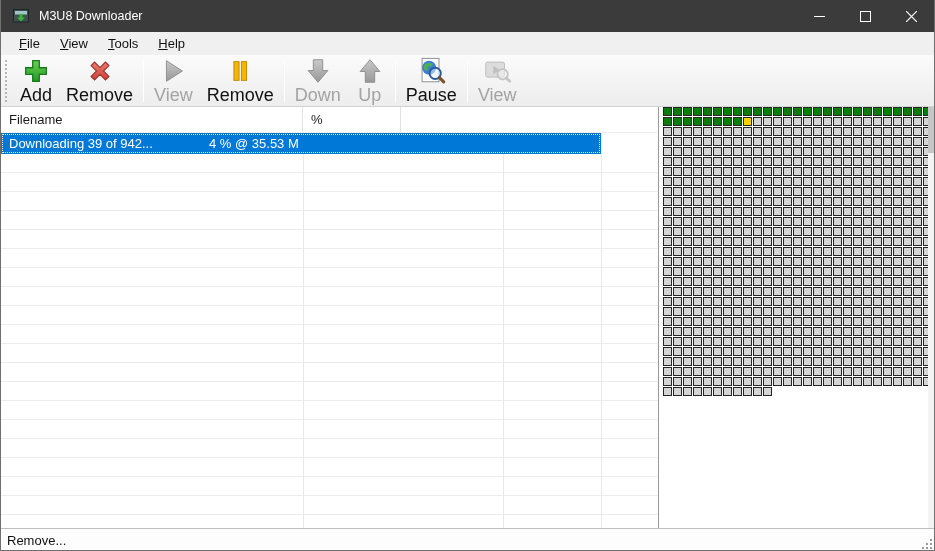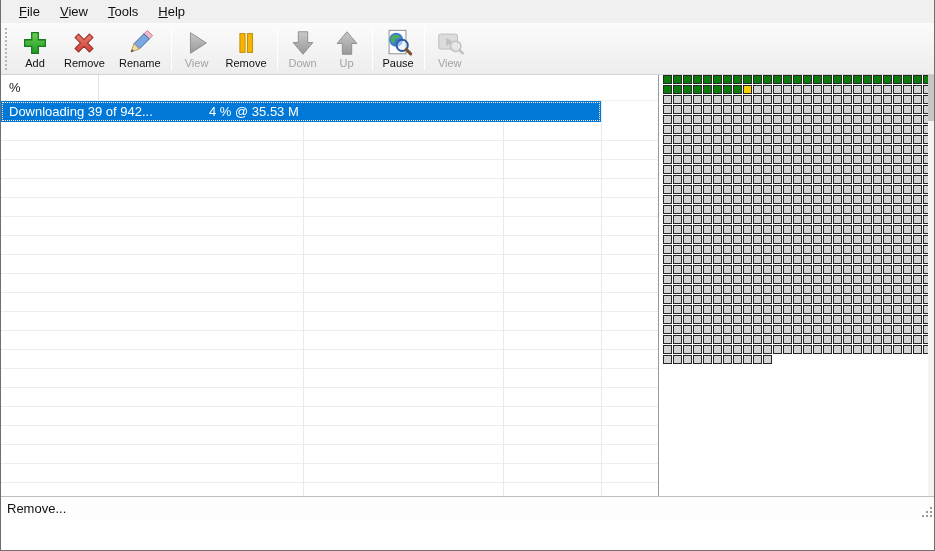--- a/index.html
+++ b/index.html
@@ -19,21 +19,21 @@
   .menubar { height:23px; background:#f0f0f0; display:flex; align-items:center; padding-left:8px; }
   .menu-item { font-size:13px; color:#111; padding:2px 10px; }
   .menu-key { text-decoration:underline; }
 
   
   .toolbar { height:52px; background:linear-gradient(#fbfbfb,#ededed);
              border-bottom:1px solid #d2d2d2; display:flex; align-items:center; }
   .tb-grip { width:4px; height:42px; border-left:2px dotted #b4b4b4; margin:0 4px 0 4px; }
   .tb-btn { display:flex; flex-direction:column; align-items:center; padding:1px 7px; }
   .tb-btn .ic { width:30px; height:30px; display:block; }
-  .tb-btn .lbl { font-size:11px; color:#111; margin-top:-1px; white-space:nowrap; }
+  .tb-btn .lbl { font-size:18px; color:#111; margin-top:-1px; white-space:nowrap; }
   .tb-btn.disabled .lbl { color:#a3a3a3; }
   .tb-sep { width:1px; height:42px; background:#cfcfcf; border-right:1px solid #fff; margin:0 3px; }
 
   
   .content { display:flex; height:421px; background:#fff; }
 
   .listview { position:relative; width:658px; height:100%; background:#fff;
               border-right:1px solid #9a9a9a; overflow:hidden; }
   .lv-header { display:flex; height:26px; background:#fff; border-bottom:1px solid #f0f0f0; }
   .lv-hcell { font-size:13px; color:#1a1a1a; padding:5px 0 0 8px; border-right:1px solid #e2e2e2; overflow:hidden; white-space:nowrap; }
@@ -57,20 +57,43 @@
                display:flex; align-items:center; padding-left:6px; }
   .statusbar .txt { font-size:13px; color:#111; }
   .resize-grip { position:absolute; right:2px; bottom:2px; width:13px; height:13px; }
   .resize-grip i { position:absolute; width:2px; height:2px; background:#9a9a9a; }
 </style>
 </head>
 <body>
 
 <div class="window">
 
+  <div class="titlebar">
+    <svg class="app-icon" viewBox="0 0 16 16">
+      <rect x="0.5" y="1.5" width="15" height="12.5" fill="#3f4f4f" stroke="#1d2626"></rect>
+      <rect x="2" y="3" width="12" height="3.5" fill="#9fc5c5"></rect>
+      <path d="M8 13.5 4 9.5h2.5V6h3v3.5H12z" fill="#39b539"></path>
+    </svg>
+    <span class="title">M3U8 Downloader</span>
+    <div class="caption-btn">
+      <svg width="11" height="11" viewBox="0 0 11 11">
+          <line x1="0" y1="5.5" x2="11" y2="5.5" stroke="#fff" stroke-width="1"></line>
+        </svg>
+    </div>
+    <div class="caption-btn">
+      <svg width="11" height="11" viewBox="0 0 11 11">
+          <rect x="0.5" y="0.5" width="10" height="10" fill="none" stroke="#fff" stroke-width="1"></rect>
+        </svg>
+    </div>
+    <div class="caption-btn">
+      <svg width="11" height="11" viewBox="0 0 11 11">
+          <path d="M0 0 11 11 M11 0 0 11" stroke="#fff" stroke-width="1.2" fill="none"></path>
+        </svg>
+    </div>
+  </div>
 
   <div class="menubar">
     <span class="menu-item"><span class="menu-key">F</span><span>ile</span></span>
     <span class="menu-item"><span class="menu-key">V</span><span>iew</span></span>
     <span class="menu-item"><span class="menu-key">T</span><span>ools</span></span>
     <span class="menu-item"><span class="menu-key">H</span><span>elp</span></span>
   </div>
 
   <div class="toolbar">
     <div class="tb-grip"></div>
@@ -94,31 +117,20 @@
             <linearGradient id="gRem" x1="0" y1="0" x2="0" y2="1">
               <stop offset="0" stop-color="#ea7d71"></stop>
               <stop offset="1" stop-color="#cc4036"></stop>
             </linearGradient>
           </defs>
         <path d="M6.5 10.2 10.2 6.5 16 12.3 21.8 6.5 25.5 10.2 19.7 16 25.5 21.8 21.8 25.5 16 19.7 10.2 25.5 6.5 21.8 12.3 16z" fill="url(#gRem)" stroke="#9c2f28" stroke-width="1.2"></path>
       </svg>
       <span class="lbl">Remove</span>
     </div>
 
-    <div class="tb-btn">
-      <svg class="ic" viewBox="0 0 32 32">
-        <g transform="rotate(45 16 16)">
-          <rect x="12" y="1" width="8" height="5" fill="#f2b9c9" stroke="#b77f92" stroke-width="1"></rect>
-          <rect x="12" y="6" width="8" height="15" fill="#7aa7e0" stroke="#43679c" stroke-width="1"></rect>
-          <path d="M12 21h8l-4 8.5z" fill="#f5d9a8" stroke="#b99b5f" stroke-width="1"></path>
-          <path d="M14.6 26.8h2.8L16 29.8z" fill="#424242"></path>
-        </g>
-      </svg>
-      <span class="lbl">Rename</span>
-    </div>
 
     <div class="tb-sep"></div>
 
     <div class="tb-btn disabled">
       <svg class="ic" viewBox="0 0 32 32">
         <defs>
             <linearGradient id="gPlay" x1="0" y1="0" x2="0" y2="1">
               <stop offset="0" stop-color="#c9c9c9"></stop>
               <stop offset="1" stop-color="#989898"></stop>
             </linearGradient>
@@ -175,20 +187,21 @@
         <line x1="26" y1="23.5" x2="29.5" y2="27" stroke="#c4c4c4" stroke-width="3" stroke-linecap="round"></line>
       </svg>
       <span class="lbl">View</span>
     </div>
   </div>
 
   <div class="content">
 
     <div class="listview">
       <div class="lv-header">
+        <div class="lv-hcell col-0">Filename</div>
         <div class="lv-hcell col-2">%</div>
         <div class="lv-hcell col-3"></div>
       </div>
 
       <div class="lv-row-selected">
         <div class="lv-cell col-1">Downloading 39 of 942...</div>
         <div class="lv-cell col-2">4 % @ 35.53 M...</div>
       </div>
 
       <div class="lv-body"></div>

